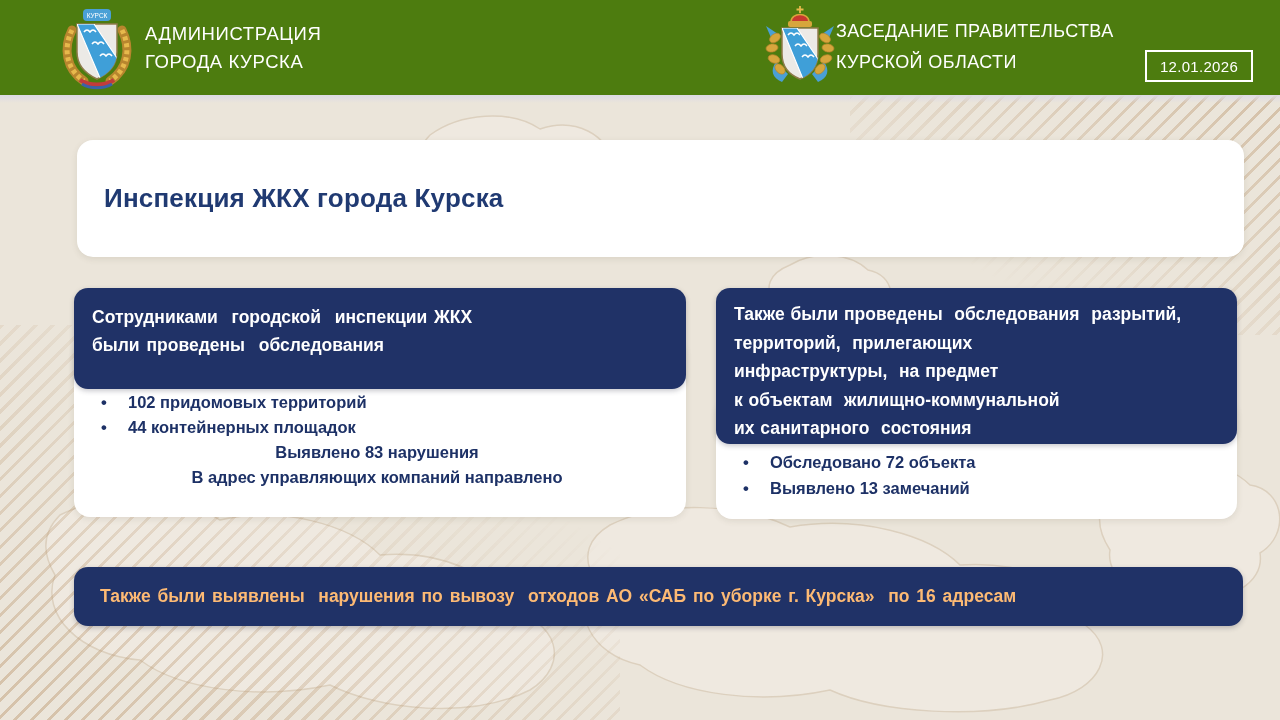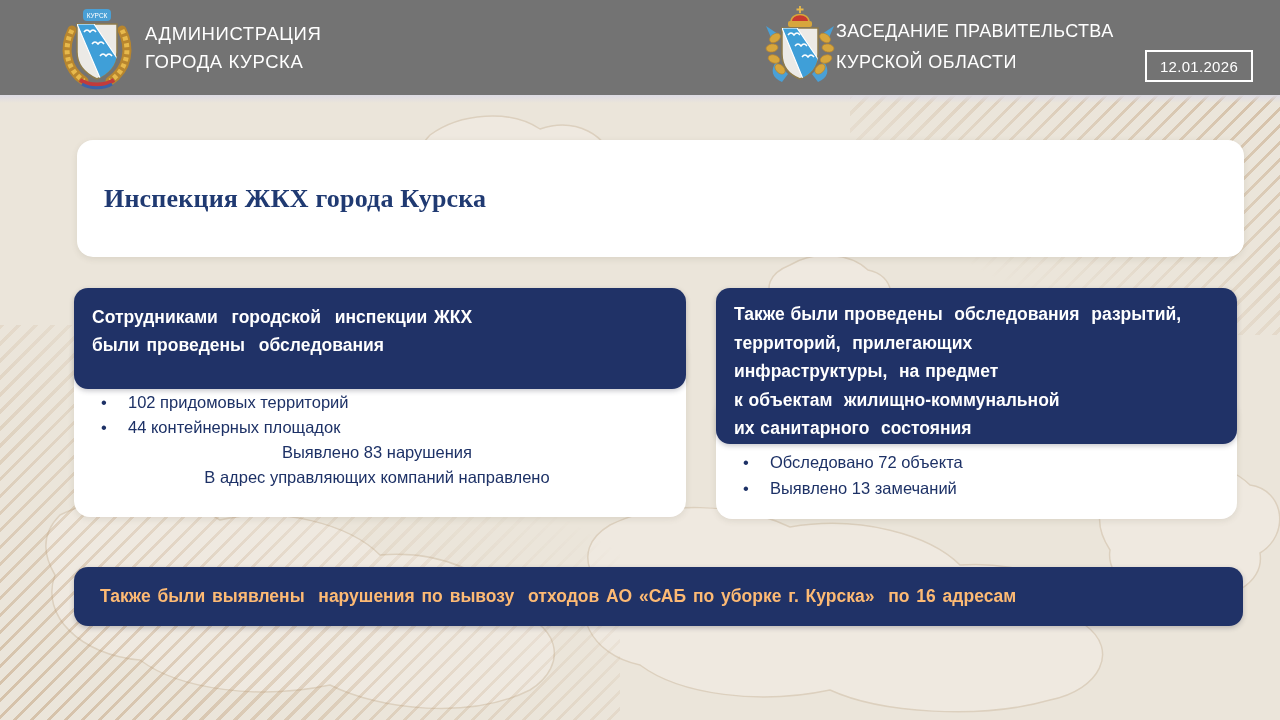--- a/index.html
+++ b/index.html
@@ -4,21 +4,21 @@
 <style>
   html,body{margin:0;padding:0;}
   body{font-family:"Liberation Sans", sans-serif; background:#888;}
   #slide{
     position:relative; width:1280px; height:720px; overflow:hidden;
     background:#ebe5da;
   }
   
   .header-bar{
     position:absolute; left:0; top:0; width:1280px; height:95px;
-    background:#737373;
+    background:#4d7c0f;
   }
   .header-sheen{
     position:absolute; left:0; top:95px; width:1280px; height:8px;
     background:linear-gradient(to bottom,#dcdae4,rgba(235,229,218,0));
     pointer-events:none;
   }
   .org-text{
     position:absolute; left:145px; top:20px; color:#fff;
     font-size:18.5px; line-height:28px; letter-spacing:.6px; font-weight:400;
   }
@@ -57,39 +57,38 @@
   
   .white-card{
     position:absolute; background:#fff; border-radius:16px;
     box-shadow:0 2px 6px rgba(90,80,60,.12);
   }
   .title-card{left:77px; top:140px; width:1167px; height:117px;
     display:flex; align-items:center;}
   .slide-title{
     margin-left:27px; color:#203a72; font-size:26px; font-weight:700;
     letter-spacing:.2px;
-    font-family:Liberation Serif, serif;
   }
   .navy-card{
     position:absolute; background:#203267; border-radius:14px;
     color:#fff; font-weight:700; box-shadow:0 2px 5px rgba(40,40,60,.25);
   }
   .navy-card .line{white-space:pre-wrap;}
   .navy-left{left:74px; top:288px; width:612px; height:101px;
     padding:0; }
   .navy-left .inner{padding:15px 20px 0 18px; font-size:17.5px; line-height:28px; word-spacing:2px;}
   .navy-right{left:716px; top:288px; width:521px; height:156px;}
   .navy-right .inner{padding:12px 18px 0 18px; font-size:17.5px; line-height:28.5px; word-spacing:1px;}
   .body-left{left:74px; top:338px; width:612px; height:179px; z-index:0;}
   .body-right{left:716px; top:398px; width:521px; height:121px; z-index:0;}
   .navy-card{z-index:1;}
 
   
   .list{
-    position:absolute; color:#1d3166; font-weight:400; z-index:2;
+    position:absolute; color:#1d3166; font-weight:700; z-index:2;
     font-size:16.5px;
   }
   .list-left{left:92px; top:390px; width:570px; line-height:25px;}
   .list-right{left:734px; top:449px; width:480px; line-height:26px;}
   .b-row{display:flex;}
   .dot{width:36px; flex:0 0 36px; padding-left:9px; box-sizing:border-box;}
   .dot::before{content:"\2022";}
   .plain{padding-left:0;text-align:center;}
 
   

